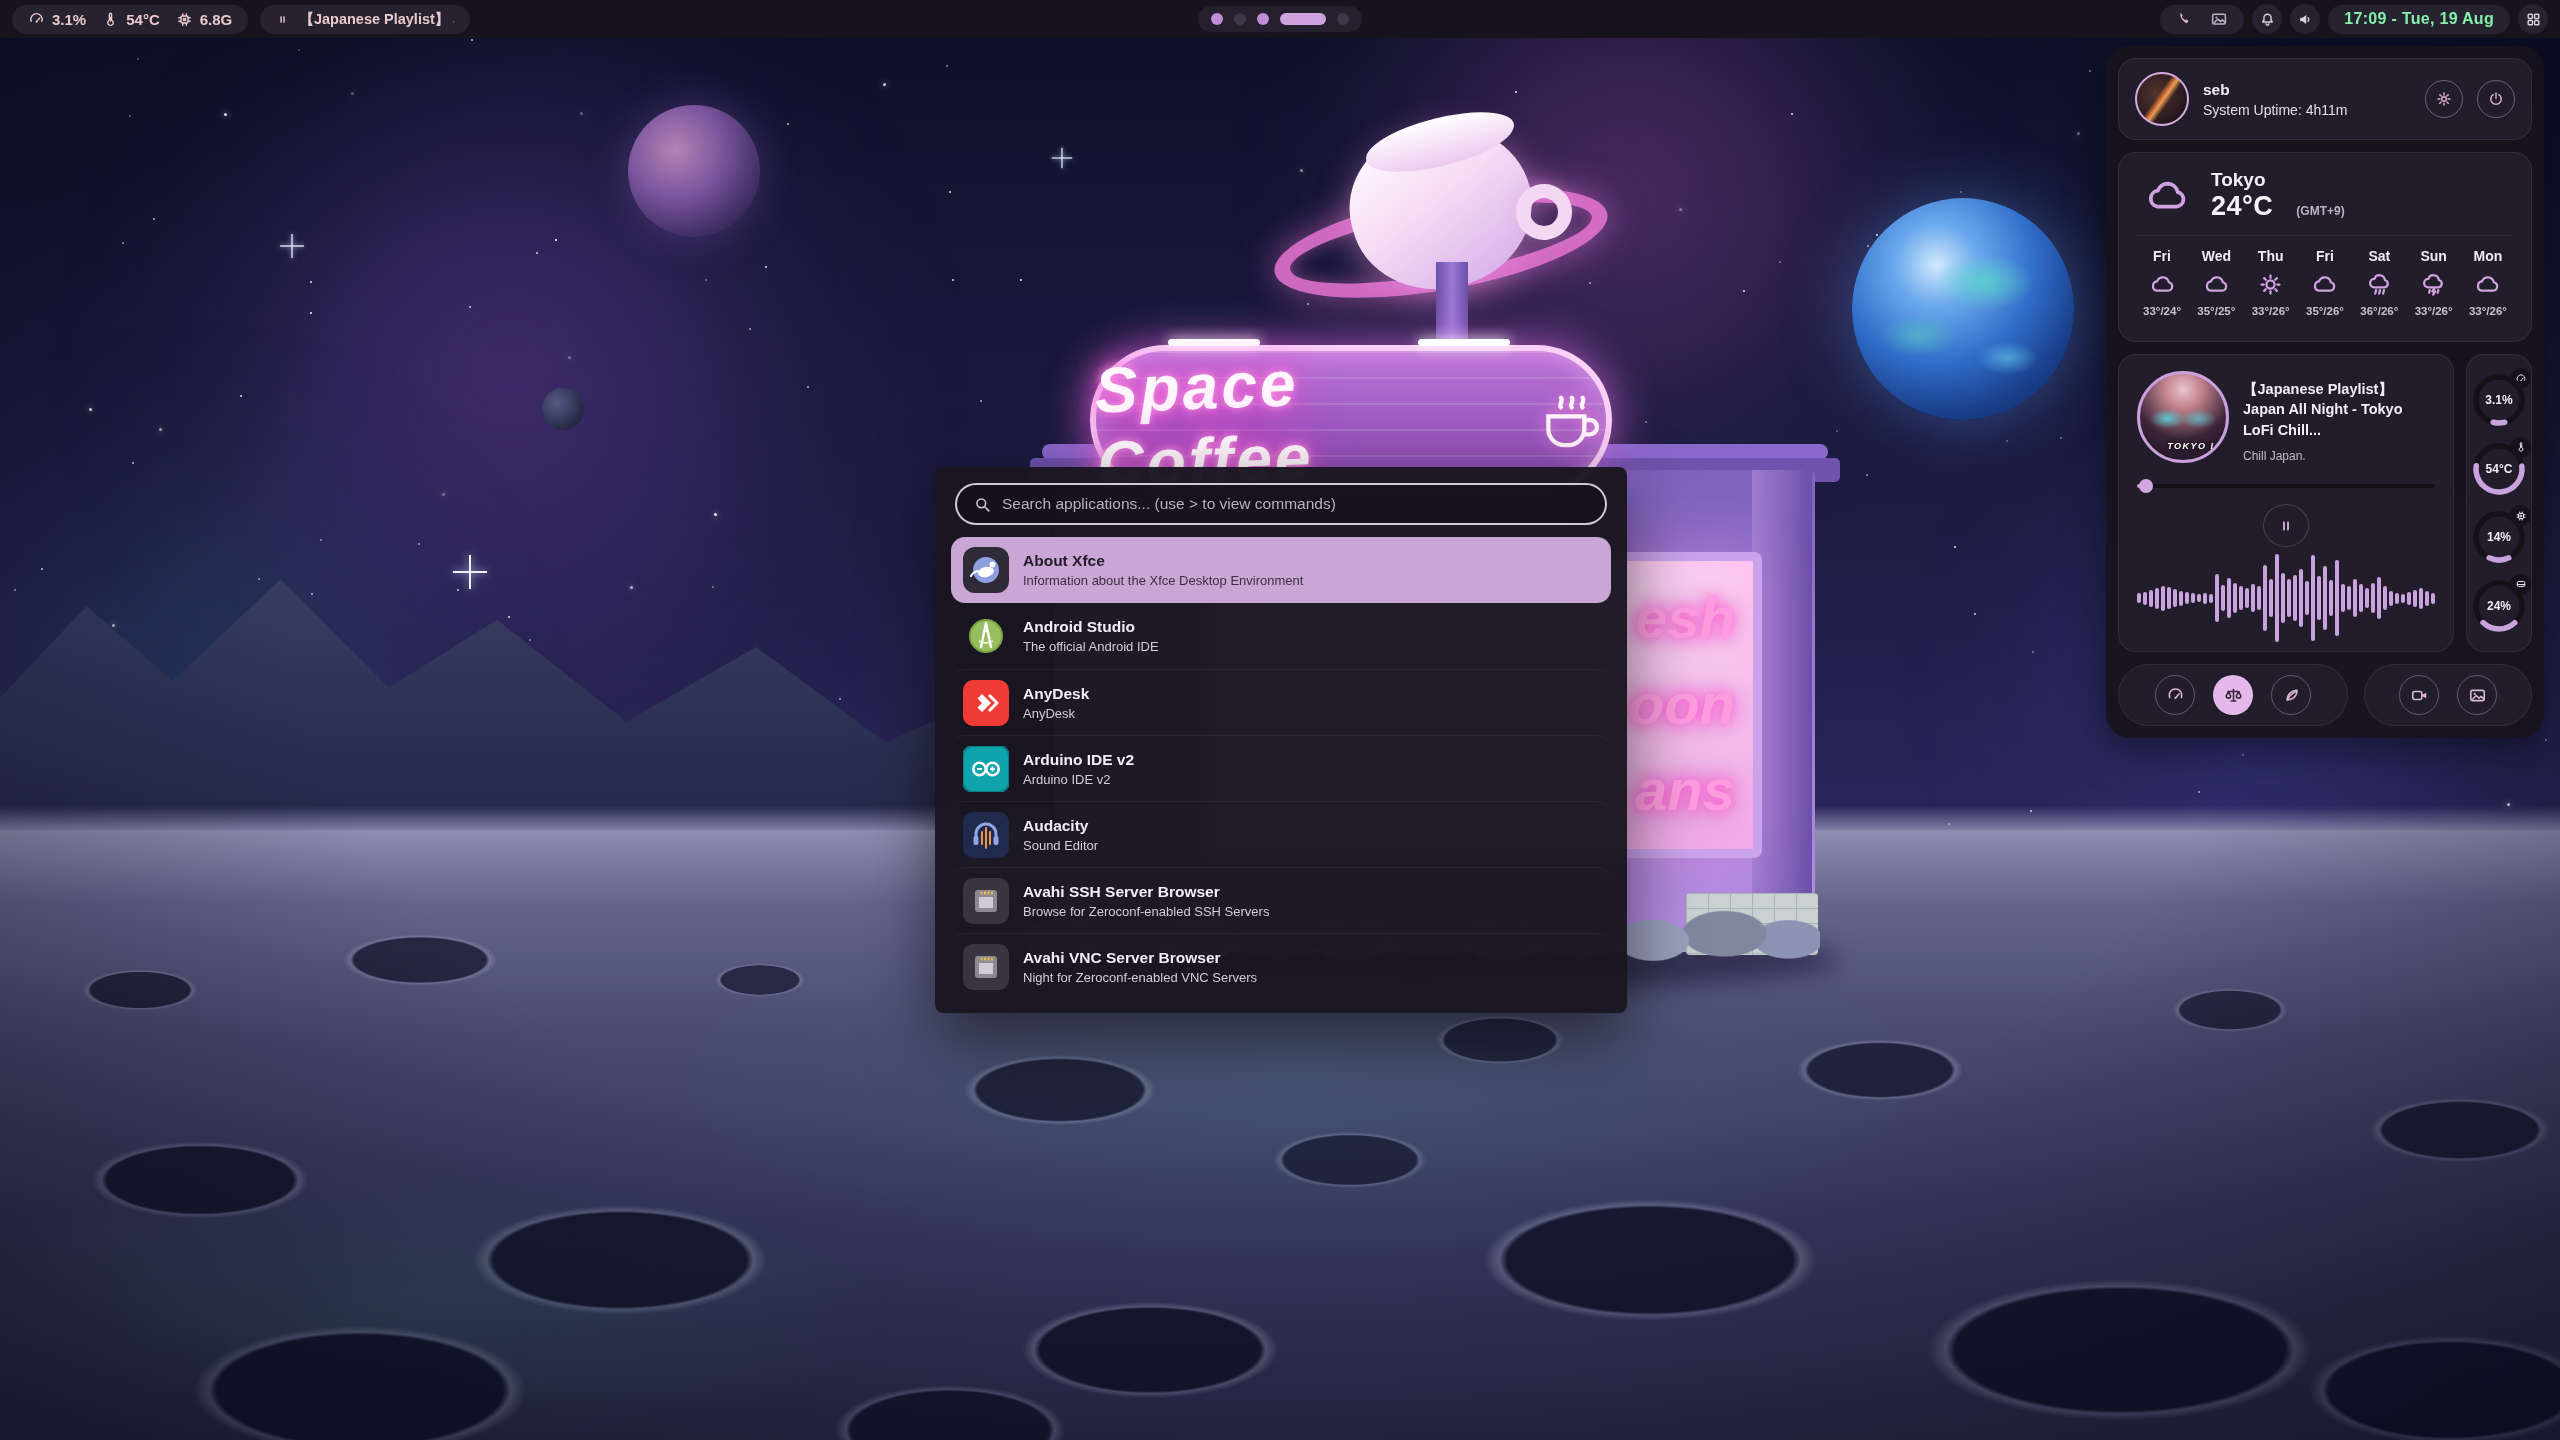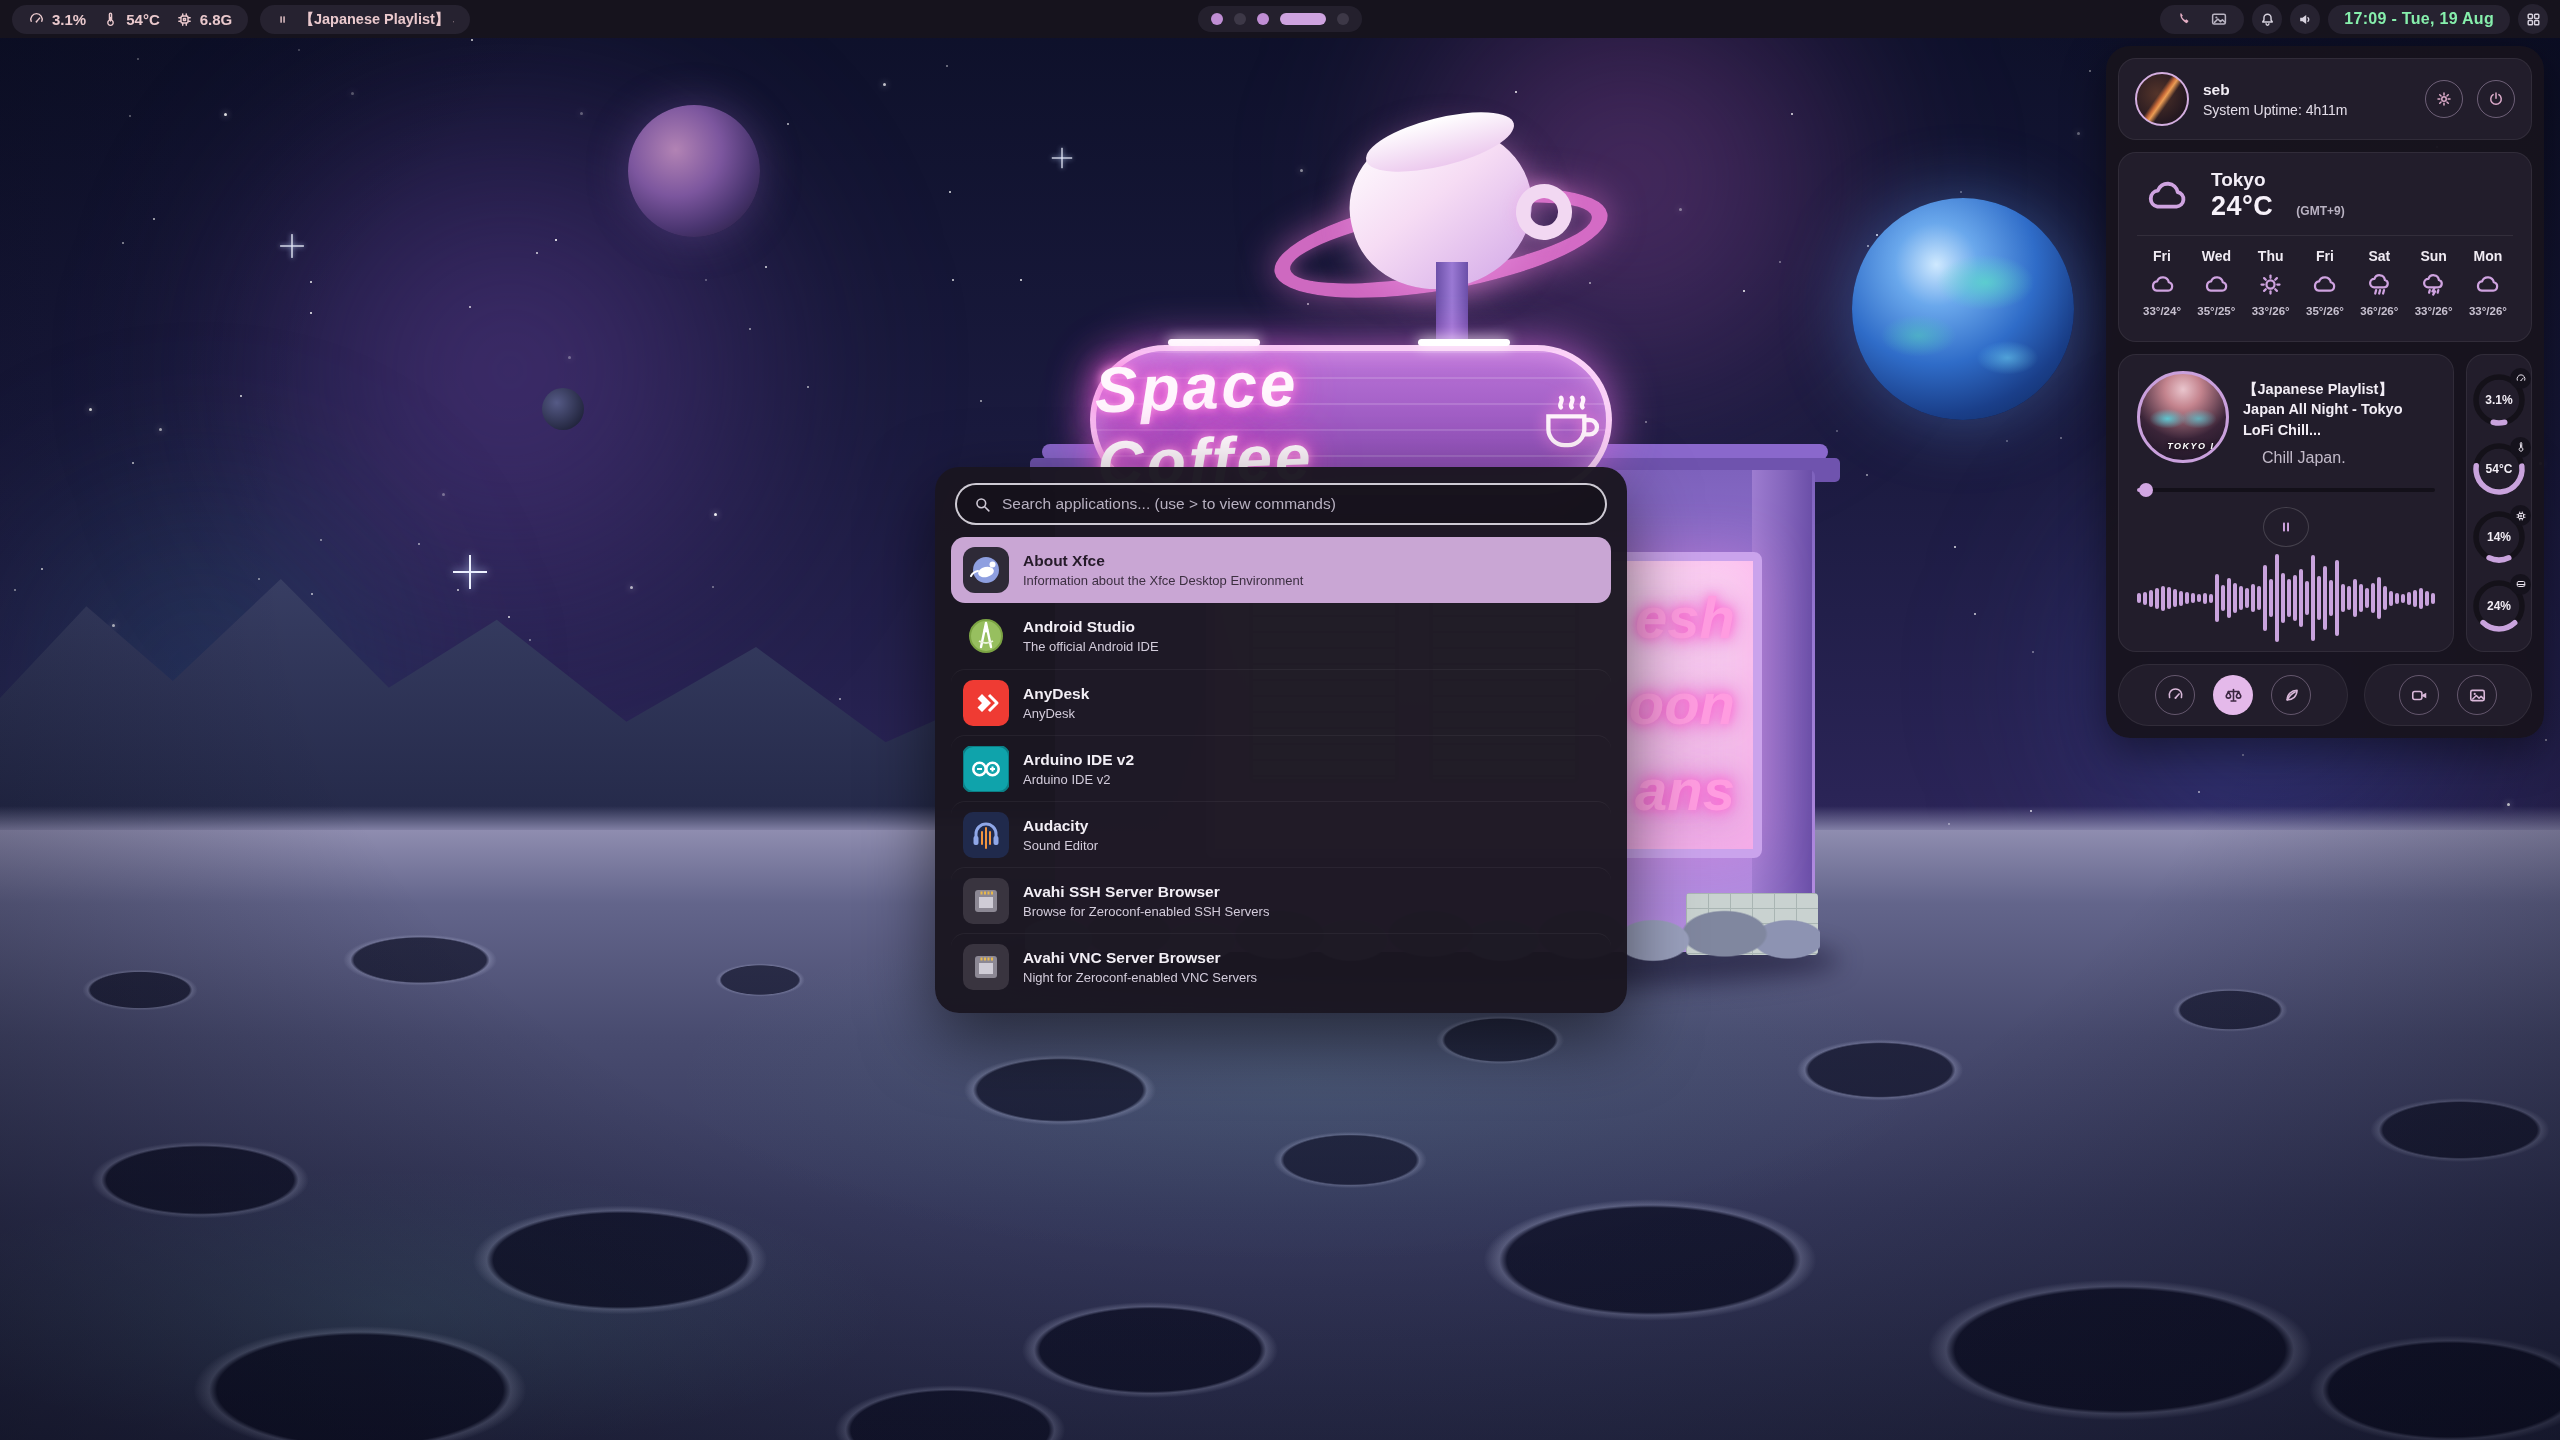--- a/index.html
+++ b/index.html
@@ -147,21 +147,21 @@
   .tb-right { margin-left:auto; display:flex; align-items:center; gap:8px; }
   #tray-pill { gap:16px; }
   #tray-pill .ic { width:18px; height:18px; display:flex; }
   .ic-pink { color:#e4aec4; } .ic-grey { color:#b9b4c2; }
   .tb-iconbtn { width:30px; height:30px; border-radius:50%; background:#262230; color:#d8d3df;
     display:flex; align-items:center; justify-content:center; }
   .tb-iconbtn .ic { width:17px; height:17px; display:flex; }
   #clock-pill { color:#86efac; font-weight:700; font-size:16px; letter-spacing:.3px; }
   
   #launcher { position:absolute; left:935px; top:467px; width:692px; height:546px; z-index:40;
-    background:rgba(26,22,32,.97); border-radius:24px; box-shadow:0 24px 70px rgba(0,0,0,.55); padding:16px 16px 14px; }
+    background:rgba(26,22,32,.97); border-radius:8px; box-shadow:0 24px 70px rgba(0,0,0,.55); padding:16px 16px 14px; }
   #searchbox { height:42px; margin:0 4px 12px; border:2px solid rgba(240,235,245,.85); border-radius:21px;
     display:flex; align-items:center; gap:10px; padding:0 16px; background:rgba(18,15,23,.6); }
   #searchbox .ic { width:19px; height:19px; color:#cfc9d6; display:flex; }
   #search-input { flex:1; background:transparent; border:none; outline:none; color:#efeaf2;
     font-size:15.5px; font-family:inherit; }
   #search-input::placeholder { color:#b7b0c0; }
   #app-list { display:flex; flex-direction:column; }
   .app-item { height:66px; border-radius:14px; display:flex; align-items:center; gap:14px; padding:0 12px; }
   .app-item + .app-item { border-top:1px solid rgba(255,255,255,.05); }
   .app-item.selected { background:#c9a6d4; border-top:none; }
@@ -206,21 +206,21 @@
   #m-top { display:flex; gap:14px; }
   #m-art { width:92px; height:92px; border-radius:50%; border:3px solid #c9a0dc; flex-shrink:0; position:relative; overflow:hidden;
     background:
       radial-gradient(ellipse 26px 14px at 32% 52%, rgba(90,210,220,.9), transparent 70%),
       radial-gradient(ellipse 26px 14px at 68% 52%, rgba(90,210,220,.7), transparent 70%),
       radial-gradient(circle at 50% 18%, #e9c5cd 0%, #c4848e 22%, #3a2438 60%, #171222 100%); }
   #m-art-caption { position:absolute; bottom:9px; left:0; right:0; text-align:right; font-size:9px; font-weight:700;
     color:#fff; letter-spacing:1.5px; text-shadow:0 0 4px #000;font-style:italic; }
   #m-info { min-width:0; padding-top:8px; }
   #m-title { font-size:14.5px; font-weight:700; color:#f2edf5; line-height:1.4; }
-  #m-sub { font-size:16px; color:#c2bac9; margin-top:9px;margin-left:19px; }
+  #m-sub { font-size:12px; color:#c2bac9; margin-top:9px; }
   #m-progress { margin-top:16px; height:14px; position:relative; }
   #m-track { position:absolute; left:0; right:0; top:5px; height:4px; border-radius:2px; background:#131019; }
   #m-fill { position:absolute; left:0; top:5px; height:4px; border-radius:2px; background:#cfa3e0; }
   #m-knob { position:absolute; top:0; width:14px; height:14px; border-radius:50%; background:#d1a6e2; }
   #m-pause { width:46px; height:46px; margin:12px auto 0; border:1px solid rgba(255,255,255,.16); border-radius:50%;
     color:#cfa3e0; display:flex; align-items:center; justify-content:center; background:transparent; }
   #m-pause .ic { width:18px; height:18px; display:flex; }
   #m-vis { margin-top:8px; height:86px; display:flex; align-items:center; justify-content:center; gap:2px; }
   .vis-bar { width:4px; border-radius:2px; background:#c9a3dd; }
   #gauges-card { width:86px; display:flex; flex-direction:column; justify-content:space-evenly; align-items:center; padding:6px 0; }

